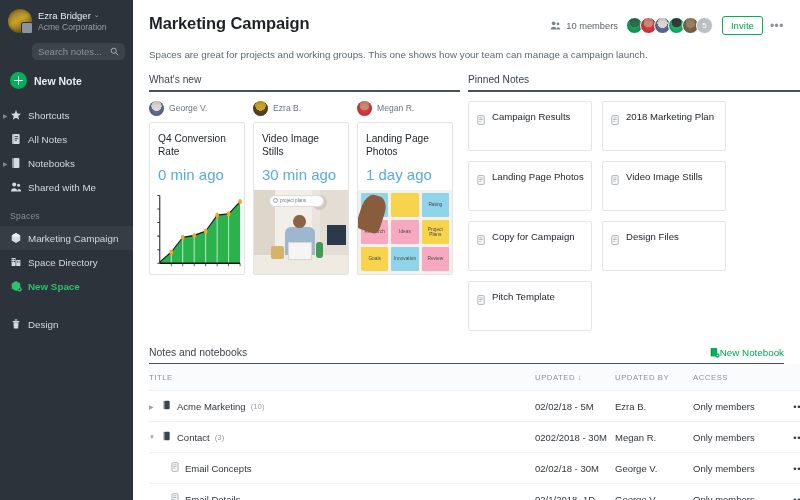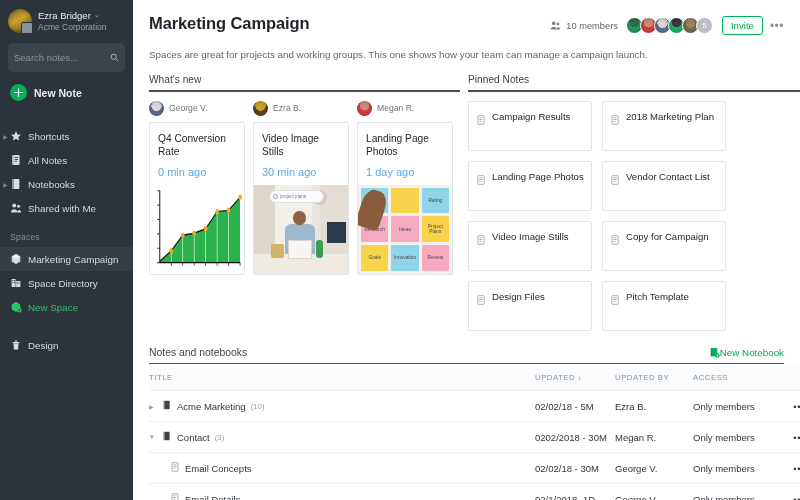--- a/index.html
+++ b/index.html
@@ -32,23 +32,24 @@
     width: 10px; height: 10px; border-radius: 2px;
     background: #8b949e; border: 1px solid #2d333b;
   }
   .user-names { line-height: 1.25; min-width: 0; }
   .user-name { font-size: 9.5px; color: #e6edf3; display: flex; align-items: center; gap: 3px; white-space: nowrap;}
   .caret-dn { font-size: 7px; color: #9aa4ad; }
   .user-org { font-size: 8.5px; color: #98a1ab; white-space: nowrap; }
 
   .search-wrap { padding: 2px 8px 0 8px; }
   .search-box {
-    height: 29px; background: #3b434b; border-radius: 5px;
+    height: 17px; background: #3b434b; border-radius: 5px;
     display: flex; align-items: center; padding: 0 6px;
     position: relative;
+    margin-left: 24px;
   }
   .search-box input {
     background: transparent; border: 0; outline: none;
     color: #aeb6bf; font-size: 9.5px; width: 100%;
     font-family: "Liberation Sans", sans-serif;
   }
   .search-box input::placeholder { color: #8b949e; }
   .mag { position: absolute; right: 6px; width: 9px; height: 9px; }
   .mag circle, .mag line { stroke: #a6aeb7; fill: none; stroke-width: 1.3; }
 
@@ -57,28 +58,28 @@
     width: 17px; height: 17px; border-radius: 50%;
     background: #00b159; position: relative; flex: 0 0 17px;
   }
   .plus-circle::before, .plus-circle::after {
     content: ""; position: absolute; background: #fff; border-radius: 1px;
   }
   .plus-circle::before { left: 4px; right: 4px; top: 7.7px; height: 1.8px; }
   .plus-circle::after { top: 4px; bottom: 4px; left: 7.6px; width: 1.8px; }
   .newnote-label { font-size: 10.5px; color: #e6edf3; font-weight: 600; }
 
-  .nav { margin-top: 13px; }
+  .nav { margin-top: 4px; }
   .nav-item {
     display: flex; align-items: center; height: 24px;
     padding-left: 10px; gap: 6px; font-size: 9.8px; color: #d3dae0;
     position: relative; cursor: pointer;
   }
   .nav-item.active { background: #363d45; }
-  .nav-item.green { color: #2ec06a; }
+  .nav-item.green { color: #2ec06a; font-weight: bold; }
   .nav-arrow {
     position: absolute; left: 3px; font-size: 6px; color: #7d868f;
   }
   .nav-ico { width: 12px; height: 12px; flex: 0 0 12px; display: flex; align-items: center; justify-content: center; }
   .nav-ico svg { width: 12px; height: 12px; display: block; }
 
   .section-label {
     font-size: 8.6px; color: #868f98; padding: 12px 0 5px 10px; letter-spacing: .2px;
   }
   .trash-wrap { margin-top: 14px; }
@@ -132,21 +133,21 @@
   .ca-av { width: 15px; height: 15px; border-radius: 50%; box-shadow: inset 0 0 4px rgba(0,0,0,.3); flex:0 0 15px;}
   .ca-av.g { background: radial-gradient(circle at 50% 32%, #dcd7d2 0 40%, #5b6f96 41% 100%); }
   .ca-av.e { background: radial-gradient(circle at 50% 30%, #c9a227 0 40%, #5a4426 41% 100%); }
   .ca-av.m { background: radial-gradient(circle at 50% 30%, #c98b74 0 38%, #d93a42 39% 100%); }
   .ca-name { font-size: 8.6px; color: #6c747c; }
   .note-card {
     border: 1px solid #e2e5e8; border-radius: 2px; background: #fff;
     overflow: hidden; height: 153px; display: flex; flex-direction: column;
   }
   .nc-title { font-size: 10.2px; color: #23282d; padding: 9px 8px 0 8px; line-height: 1.32; }
-  .nc-time { font-size: 11px; color: #5aa9e6; padding: 7px 8px 7px 8px; }
+  .nc-time { font-size: 15px; color: #5aa9e6; padding: 7px 8px 7px 8px; }
   .nc-thumb { flex: 1 1 auto; overflow: hidden; position: relative; }
 
   
   .chart-thumb { width: 100%; height: 100%; background: #fff; }
 
   
   .desk {
     width: 100%; height: 100%;
     background:
       linear-gradient(#e9e4dd,#e9e4dd);
@@ -519,29 +520,20 @@
                 </svg></span>
             <span class="pin-label">Landing Page Photos</span>
           </div>
           <div class="pin-card">
             <span class="pin-ico"><svg viewBox="0 0 12 12" width="10" height="10">
                   <rect x="2.2" y=".8" width="7.6" height="10.4" rx="1" fill="none" stroke="#9aa1a8" stroke-width="1"></rect>
                   <rect x="3.8" y="3" width="4.2" height=".9" fill="#9aa1a8"></rect>
                   <rect x="3.8" y="5" width="4.2" height=".9" fill="#9aa1a8"></rect>
                   <rect x="3.8" y="7" width="2.8" height=".9" fill="#9aa1a8"></rect>
                 </svg></span>
-            <span class="pin-label">Vendor Contact List</span>
-          </div>
-          <div class="pin-card">
-            <span class="pin-ico"><svg viewBox="0 0 12 12" width="10" height="10">
-                  <rect x="2.2" y=".8" width="7.6" height="10.4" rx="1" fill="none" stroke="#9aa1a8" stroke-width="1"></rect>
-                  <rect x="3.8" y="3" width="4.2" height=".9" fill="#9aa1a8"></rect>
-                  <rect x="3.8" y="5" width="4.2" height=".9" fill="#9aa1a8"></rect>
-                  <rect x="3.8" y="7" width="2.8" height=".9" fill="#9aa1a8"></rect>
-                </svg></span>
             <span class="pin-label">Video Image Stills</span>
           </div>
           <div class="pin-card">
             <span class="pin-ico"><svg viewBox="0 0 12 12" width="10" height="10">
                   <rect x="2.2" y=".8" width="7.6" height="10.4" rx="1" fill="none" stroke="#9aa1a8" stroke-width="1"></rect>
                   <rect x="3.8" y="3" width="4.2" height=".9" fill="#9aa1a8"></rect>
                   <rect x="3.8" y="5" width="4.2" height=".9" fill="#9aa1a8"></rect>
                   <rect x="3.8" y="7" width="2.8" height=".9" fill="#9aa1a8"></rect>
                 </svg></span>
             <span class="pin-label">Copy for Campaign</span>

